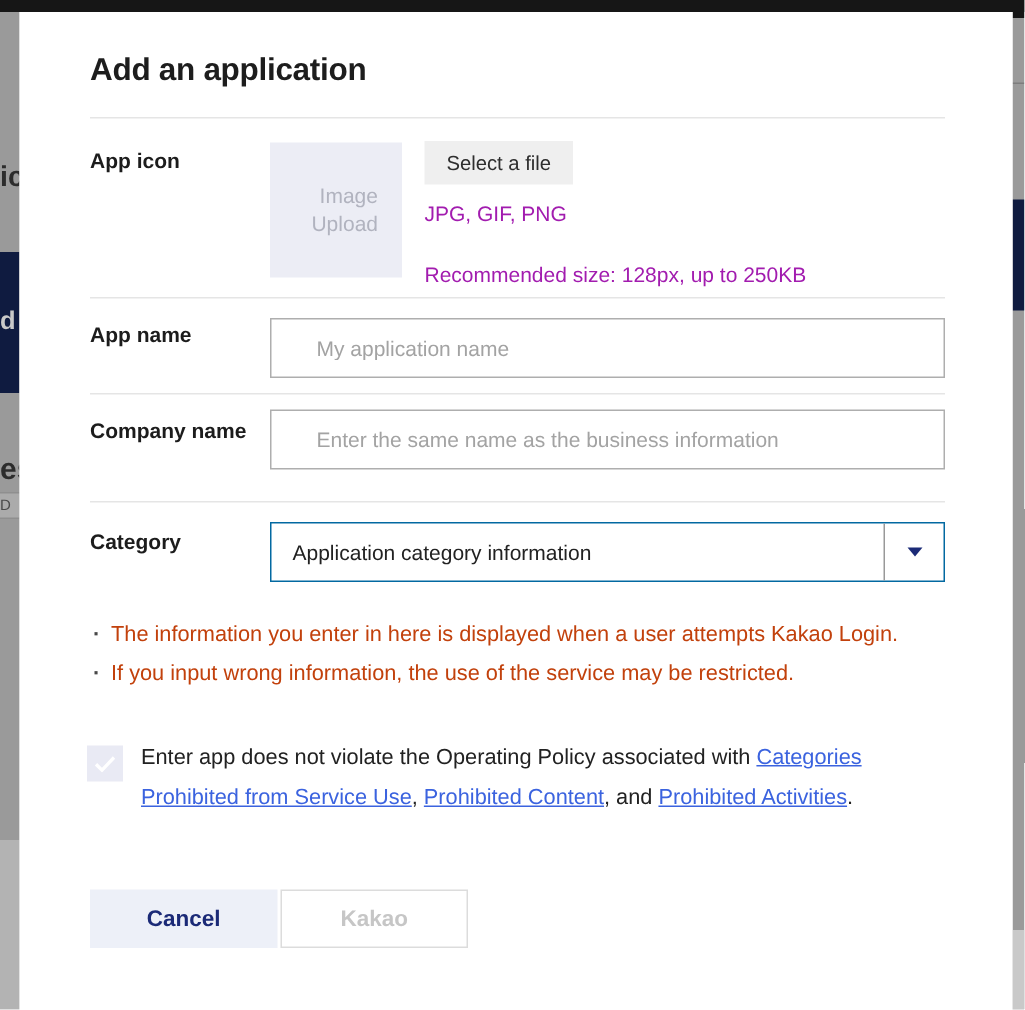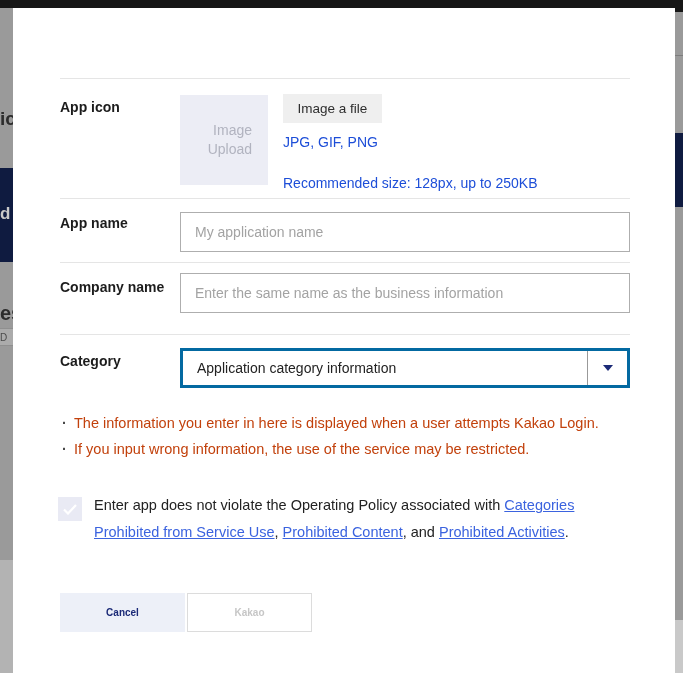--- a/index.html
+++ b/index.html
@@ -71,41 +71,41 @@
   }
   .upload-box span { font-size: 14px; color: #b1b3bf; line-height: 19px; width: 56px; }
   .select-file-btn {
     position: absolute; left: 270px; top: 86px;
     width: 99px; height: 29px;
     background: #efefef; border: none;
     font-family: "Liberation Sans", sans-serif;
     font-size: 13.5px; color: #2e2e2e;
     cursor: pointer;
   }
-  .icon-note { position: absolute; left: 270px; font-size: 14px; color: #1d4ed8; }
+  .icon-note { position: absolute; left: 270px; font-size: 14px; color: #a21caf; }
   .note-formats { top: 126px; }
   .note-size { top: 167px; }
 
   
   .text-input {
     position: absolute; left: 167px; width: 450px; height: 40px;
     border: 1px solid #aeaeae; background: #ffffff;
     font-family: "Liberation Sans", sans-serif;
-    font-size: 14px; color: #222; padding: 0 14px;
+    font-size: 14px; color: #222; padding: 0 30px;
     outline: none;
   }
   .text-input::placeholder { color: #a3a3a3; opacity: 1; }
   .inp-appname { top: 204px; }
   .inp-company { top: 265px; }
 
   
   .select-box {
     position: absolute; left: 167px; top: 340px;
     width: 450px; height: 40px;
-    border: 3px solid #0369a1; background: #fff;
+    border: 1px solid #0369a1; background: #fff;
     display: flex; align-items: center;
     cursor: pointer;
   }
   .select-value { font-size: 14px; color: #222; padding-left: 14px; flex: 1; }
   .select-arrow-zone {
     width: 40px; height: 100%;
     border-left: 1px solid #999999;
     display: flex; align-items: center; justify-content: center;
   }
   .tri-down {
@@ -132,21 +132,21 @@
   .policy-text {
     position: absolute; left: 81px; top: 484px;
     width: 532px; font-size: 14.5px; line-height: 27px; color: #222;
   }
   .policy-text a { color: #3b63df; text-decoration: underline; cursor: pointer; }
 
   
   .btn {
     position: absolute; top: 585px; height: 39px; width: 125px;
     font-family: "Liberation Sans", sans-serif;
-    font-size: 10px; font-weight: bold;
+    font-size: 15px; font-weight: bold;
     display: flex; align-items: center; justify-content: center;
     cursor: pointer;
   }
   .btn-cancel { left: 47px; background: #edf0f8; border: none; color: #1b2a77; }
   .btn-save { left: 174px; background: #ffffff; border: 1px solid #dcdcdc; color: #c6c6c6; }
 </style>
 </head>
 <body>
 
 <div class="backdrop-topbar"></div>
@@ -168,27 +168,28 @@
 </div>
 <div class="backdrop-right">
   <div class="br-black"></div>
   <div class="br-line"></div>
   <div class="br-navy"></div>
   <div class="br-light"></div>
 </div>
 
 <div class="modal">
 
+  <div class="modal-title">Add an application</div>
   <div class="divider div-title"></div>
 
   <div class="field-label lbl-appicon">App icon</div>
   <div class="upload-box">
     <span>Image Upload</span>
   </div>
-  <button class="select-file-btn">Image a file</button>
+  <button class="select-file-btn">Select a file</button>
   <div class="icon-note note-formats">JPG, GIF, PNG</div>
   <div class="icon-note note-size">Recommended size: 128px, up to 250KB</div>
   <div class="divider div-r1"></div>
 
   <div class="field-label lbl-appname">App name</div>
   <input class="text-input inp-appname" type="text" placeholder="My application name" style="">
   <div class="divider div-r2"></div>
 
   <div class="field-label lbl-company">Company name</div>
   <input class="text-input inp-company" type="text" placeholder="Enter the same name as the business information" style="">

